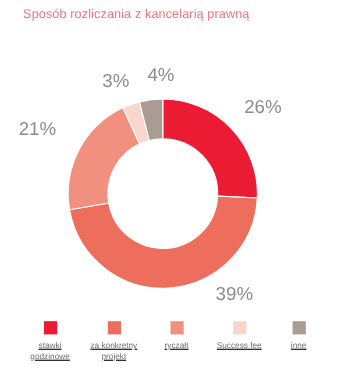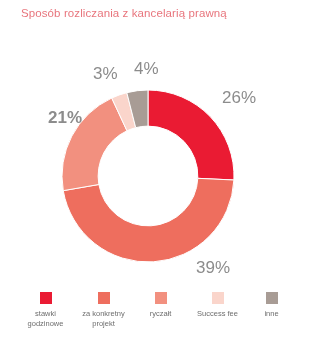--- a/index.html
+++ b/index.html
@@ -50,36 +50,37 @@
 
   .pct-label {
     position: absolute;
     font-size: 17px;
     color: #8c8c8c;
     line-height: 19px;
     white-space: nowrap;
   }
   #pct-0 { left: 222px; top: 88px; }
   #pct-1 { left: 196px; top: 258px; }
-  #pct-2 { left: 48px;  top: 108px; font-weight: bold; }
+  #pct-2 { left: 17px;  top: 108px; }
   #pct-3 { left: 93px;  top: 64px;  }
   #pct-4 { left: 134px; top: 59px;  }
 
   #legend {
     position: absolute;
     left: 0;
     top: 292px;
     width: 287px;
     height: 48px;
   }
   .legend-item {
     position: absolute;
     top: 0;
     width: 57px;
     text-align: center;
+    text-decoration: underline;
   }
   #legend-item-0 { left: 17px; }
   #legend-item-1 { left: 75px; }
   #legend-item-2 { left: 132px; }
   #legend-item-3 { left: 189px; }
   #legend-item-4 { left: 243px; }
 
   .legend-swatch {
     width: 12px;
     height: 12px;

